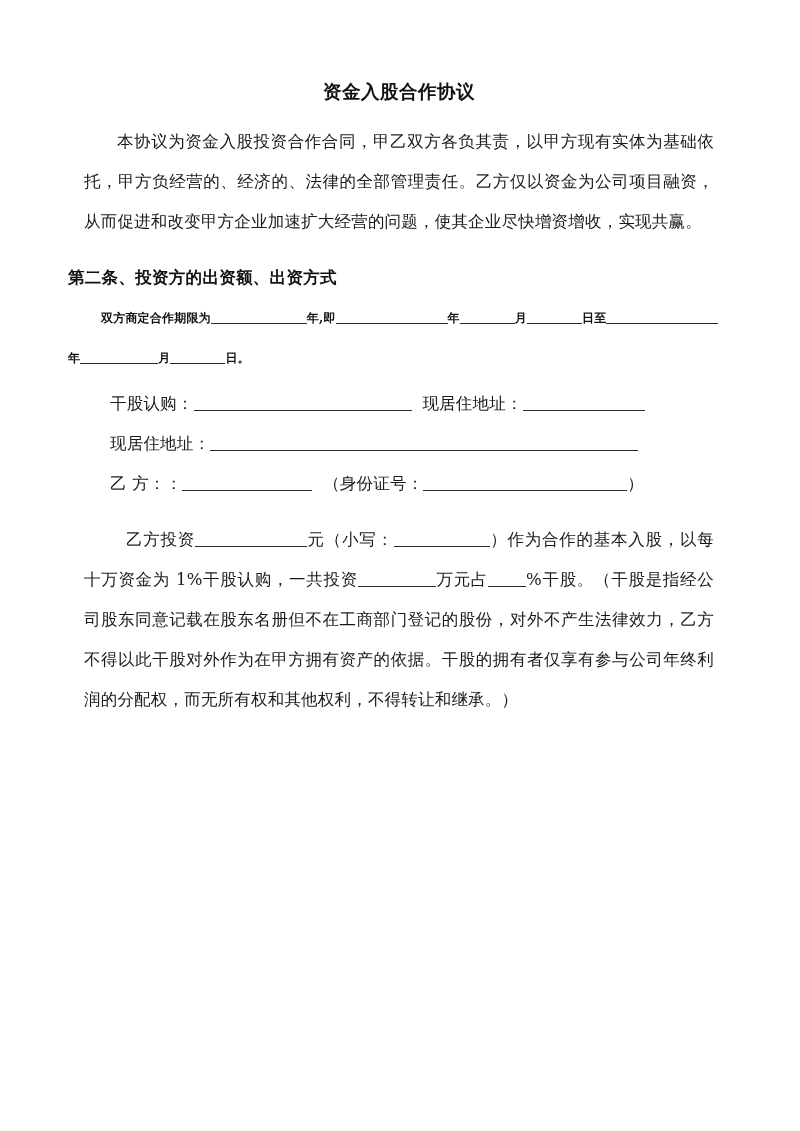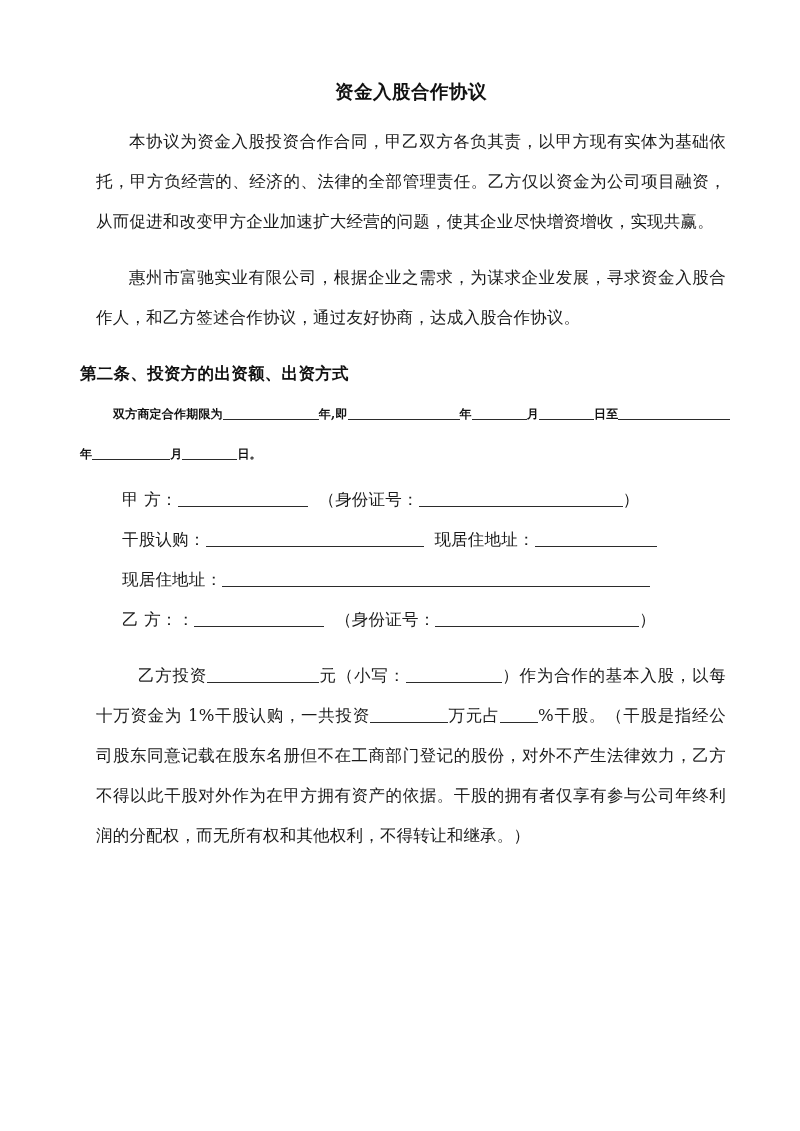--- a/index.html
+++ b/index.html
@@ -19,21 +19,21 @@
   .page {
     position: absolute;
     top: 0; left: 0;
     width: 800px;
     height: 1131px;
     background: #fff;
     overflow: hidden;
   }
   .content {
     position: absolute;
-    left: 80px;
+    left: 68px;
     top: 78px;
     width: 662px;
   }
 
   
   .doc-title {
     font-size: 18.5px;
     font-weight: bold;
     text-align: center;
     line-height: 1.5;
@@ -116,29 +116,27 @@
 <body>
 
 <div class="page">
   <div class="content">
 
     <h1 class="doc-title">资金入股合作协议</h1>
 
 
     <p class="para">本协议为资金入股投资合作合同，甲乙双方各负其责，以甲方现有实体为基础依托，甲方负经营的、经济的、法律的全部管理责任。乙方仅以资金为公司项目融资，从而促进和改变甲方企业加速扩大经营的问题，使其企业尽快增资增收，实现共赢。</p>
 
-    <p class="para last-line-left">惠州市富驰实业有限公司，根据企业之需求，为谋求企业发展，寻求资金入股合作人，和乙方签述合作协议，通过友好协商，达成入股合作协议。</p>
 
     <h2 class="section-heading">第二条、投资方的出资额、出资方式</h2>
 
     <p class="bold-clause"><span>双方商定合作期限为</span><span class="blank b-lg"></span><span>年</span><span>,即</span><span class="blank b-xl"></span><span>年</span><span class="blank b-sm"></span><span>月</span><span class="blank b-sm"></span><span>日至</span><span class="blank b-xl"></span><span>年</span><span class="blank b-md"></span><span>月</span><span class="blank b-sm"></span><span>日。</span></p>
 
     <div class="spacer-sm"></div>
 
-    <p class="field-line"><span>甲 方：</span><span class="blank b-2xl"></span>&nbsp;&nbsp;<span>（身份证号：</span><span class="blank b-id"></span><span>）</span></p>
 
     <p class="field-line"><span>干股认购：</span><span class="blank b-ent"></span>&nbsp;&nbsp;<span>现居住地址：</span><span class="blank b-code"></span></p>
 
 
     <p class="field-line"><span>现居住地址：</span><span class="blank b-addr"></span></p>
 
     <p class="field-line"><span>乙 方：：</span><span class="blank b-2xl"></span>&nbsp;&nbsp;<span>（身份证号：</span><span class="blank b-id"></span><span>）</span></p>
 
     <p class="para last-line-left" style="text-indent:42px;"><span>乙方投资</span><span class="blank b-xl"></span><span>元（小写：</span><span class="blank b-lg"></span><span>）作为合作的基本入股，以每十万资金为 1%干股认购，一共投资</span><span class="blank b-md"></span><span>万元占</span><span class="blank b-xs"></span><span>%干股。（干股是指经公司股东同意记载在股东名册但不在工商部门登记的股份，对外不产生法律效力，乙方不得以此干股对外作为在甲方拥有资产的依据。干股的拥有者仅享有参与公司年终利润的分配权，而无所有权和其他权利，不得转让和继承。）</span></p>
 

